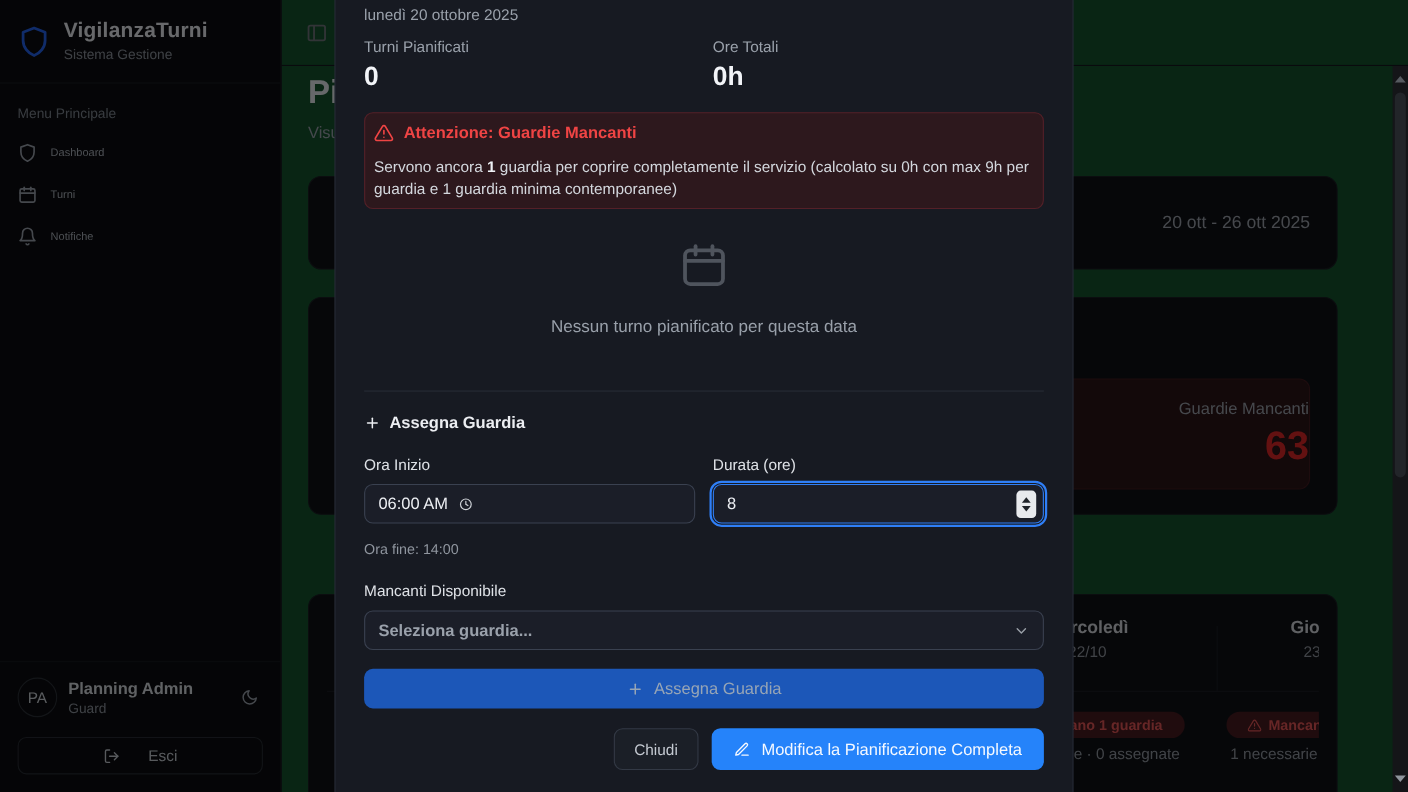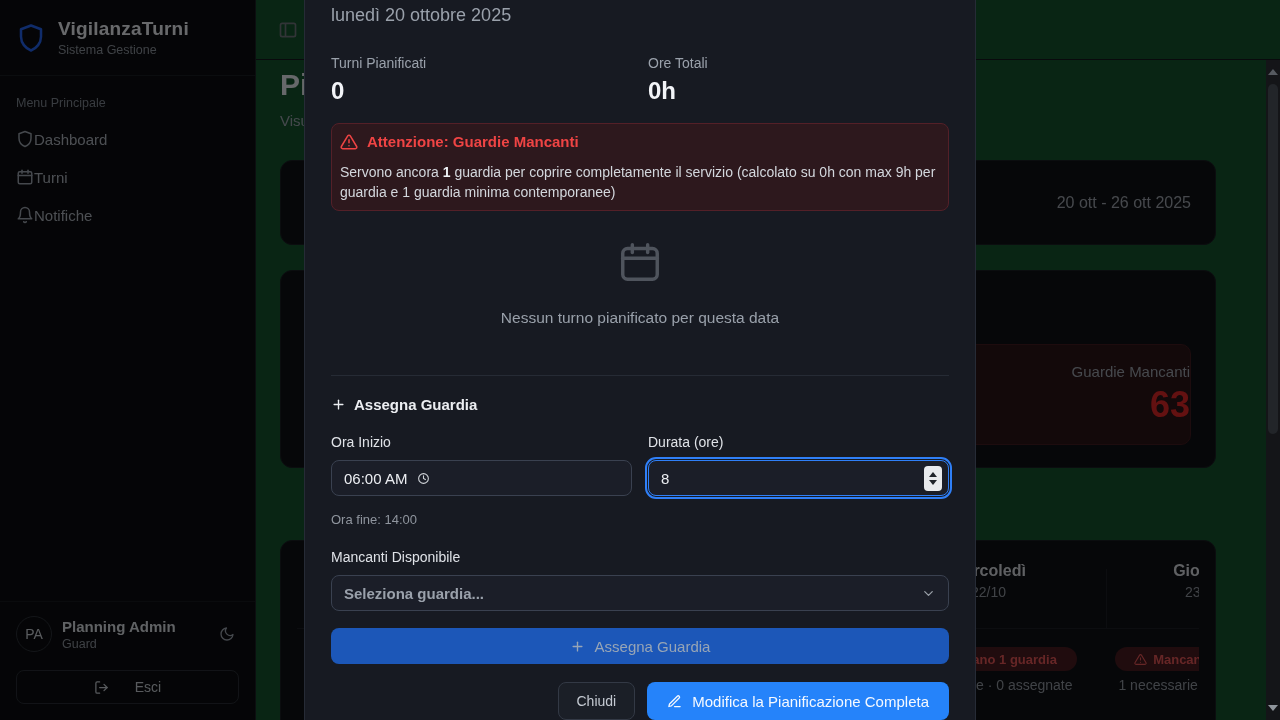--- a/index.html
+++ b/index.html
@@ -9,22 +9,22 @@
 
   
   .sidebar { position:absolute; left:0; top:0; width:256px; height:720px;
     background:#0c0d10; border-right:1px solid #1c1f25; }
   .logo-row { display:flex; align-items:center; gap:12px; padding:12px 16px; height:76px;
     border-bottom:1px solid #1a1d22; }
   .logo-shield { color:#2563eb; flex:0 0 auto; }
   .app-title { font-size:19px; font-weight:bold; color:#e7e9ee; letter-spacing:.2px; }
   .app-sub { font-size:12.5px; color:#8b919a; margin-top:3px; }
   .menu-label { font-size:12.5px; color:#7d848e; padding:20px 16px 8px; }
-  .nav-item { display:flex; align-items:center; margin:4px 8px; padding:8px 8px;
-    border-radius:8px; color:#aab0b9; font-size:15px; cursor:pointer; }
+  .nav-item { display:flex; align-items:center; gap:12px; margin:4px 8px; padding:8px 8px;
+    border-radius:8px; color:#aab0b9; font-size:10px; cursor:pointer; }
   .nav-item .ic { color:#9aa1ab; display:flex; }
   .user-area { position:absolute; left:0; right:0; bottom:0; padding:14px 16px 16px;
     border-top:1px solid #17191e; }
   .user-row { display:flex; align-items:center; gap:10px; }
   .avatar { width:36px; height:36px; border-radius:50%; border:1px solid #2c3037;
     display:flex; align-items:center; justify-content:center; color:#c7ccd2; font-size:14px; }
   .user-meta { flex:1; }
   .user-name { font-size:15px; font-weight:bold; color:#d5d9de; }
   .user-role { font-size:12.5px; color:#8b919a; margin-top:2px; }
   .theme-toggle { color:#9aa1ab; display:flex; padding:4px; cursor:pointer; }
@@ -77,21 +77,21 @@
   .sb-thumb { position:absolute; left:2px; width:10px; top:24px; height:350px;
     background:#222529; border-radius:5px; cursor:pointer; }
 
   
   .overlay { position:fixed; inset:0; background:rgba(0,0,0,0.55); z-index:10; }
 
   
   .modal { position:fixed; left:304px; top:-24px; width:672px; height:810px; z-index:20;
     background:#171a22; border:1px solid #262b36; border-radius:12px; padding:28px 26px;
     color:#e7e9ee; }
-  .m-date { font-size:18px; color:#9aa1ab; margin-bottom:28px; }
+  .m-date { font-size:14px; color:#9aa1ab; margin-bottom:12px; }
   .m-stats { display:grid; grid-template-columns:1fr 1fr; gap:16px; margin-bottom:18px; }
   .m-stat-label { font-size:14px; color:#9aa1ab; line-height:18px; }
   .m-stat-value { font-size:24px; font-weight:bold; color:#f2f4f8; line-height:28px; margin-top:5px; }
   .warn-box { background:#2d181d; border:1px solid #542028; border-radius:8px;
     padding:8px; margin-bottom:24px; }
   .warn-title { display:flex; align-items:center; gap:9px; color:#ef4444;
     font-size:15px; font-weight:bold; line-height:20px; }
   .warn-body { margin-top:10px; font-size:14px; color:#d3d7dd; line-height:20px; }
   .warn-body b { color:#eef1f5; }
   .empty { text-align:center; margin-top:28px; }

